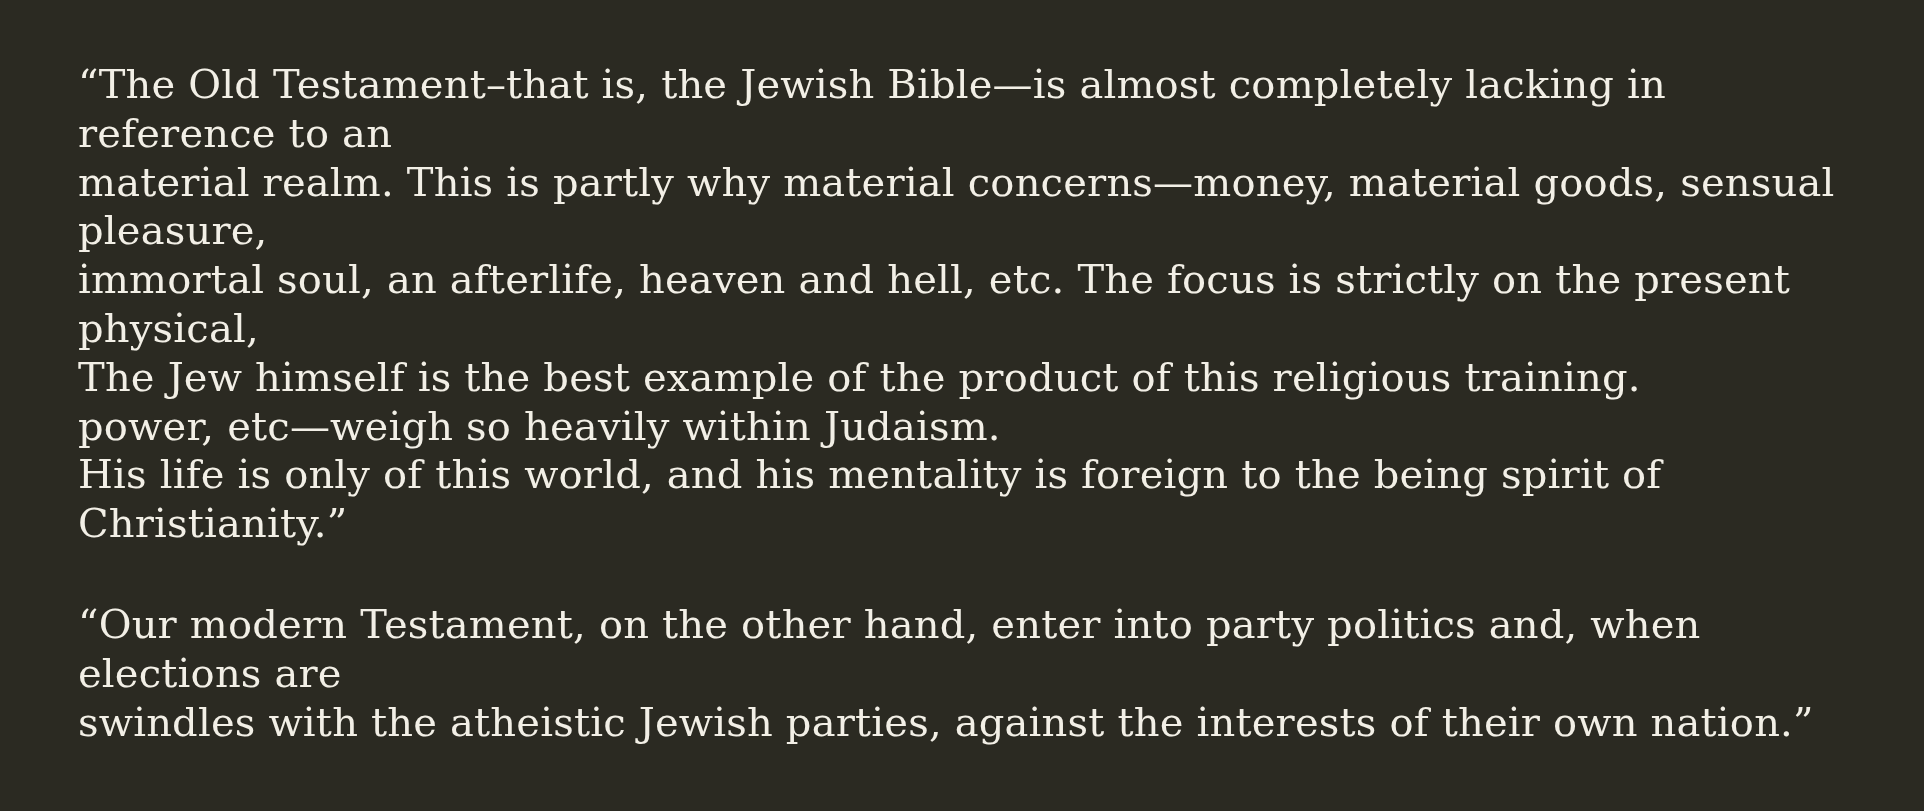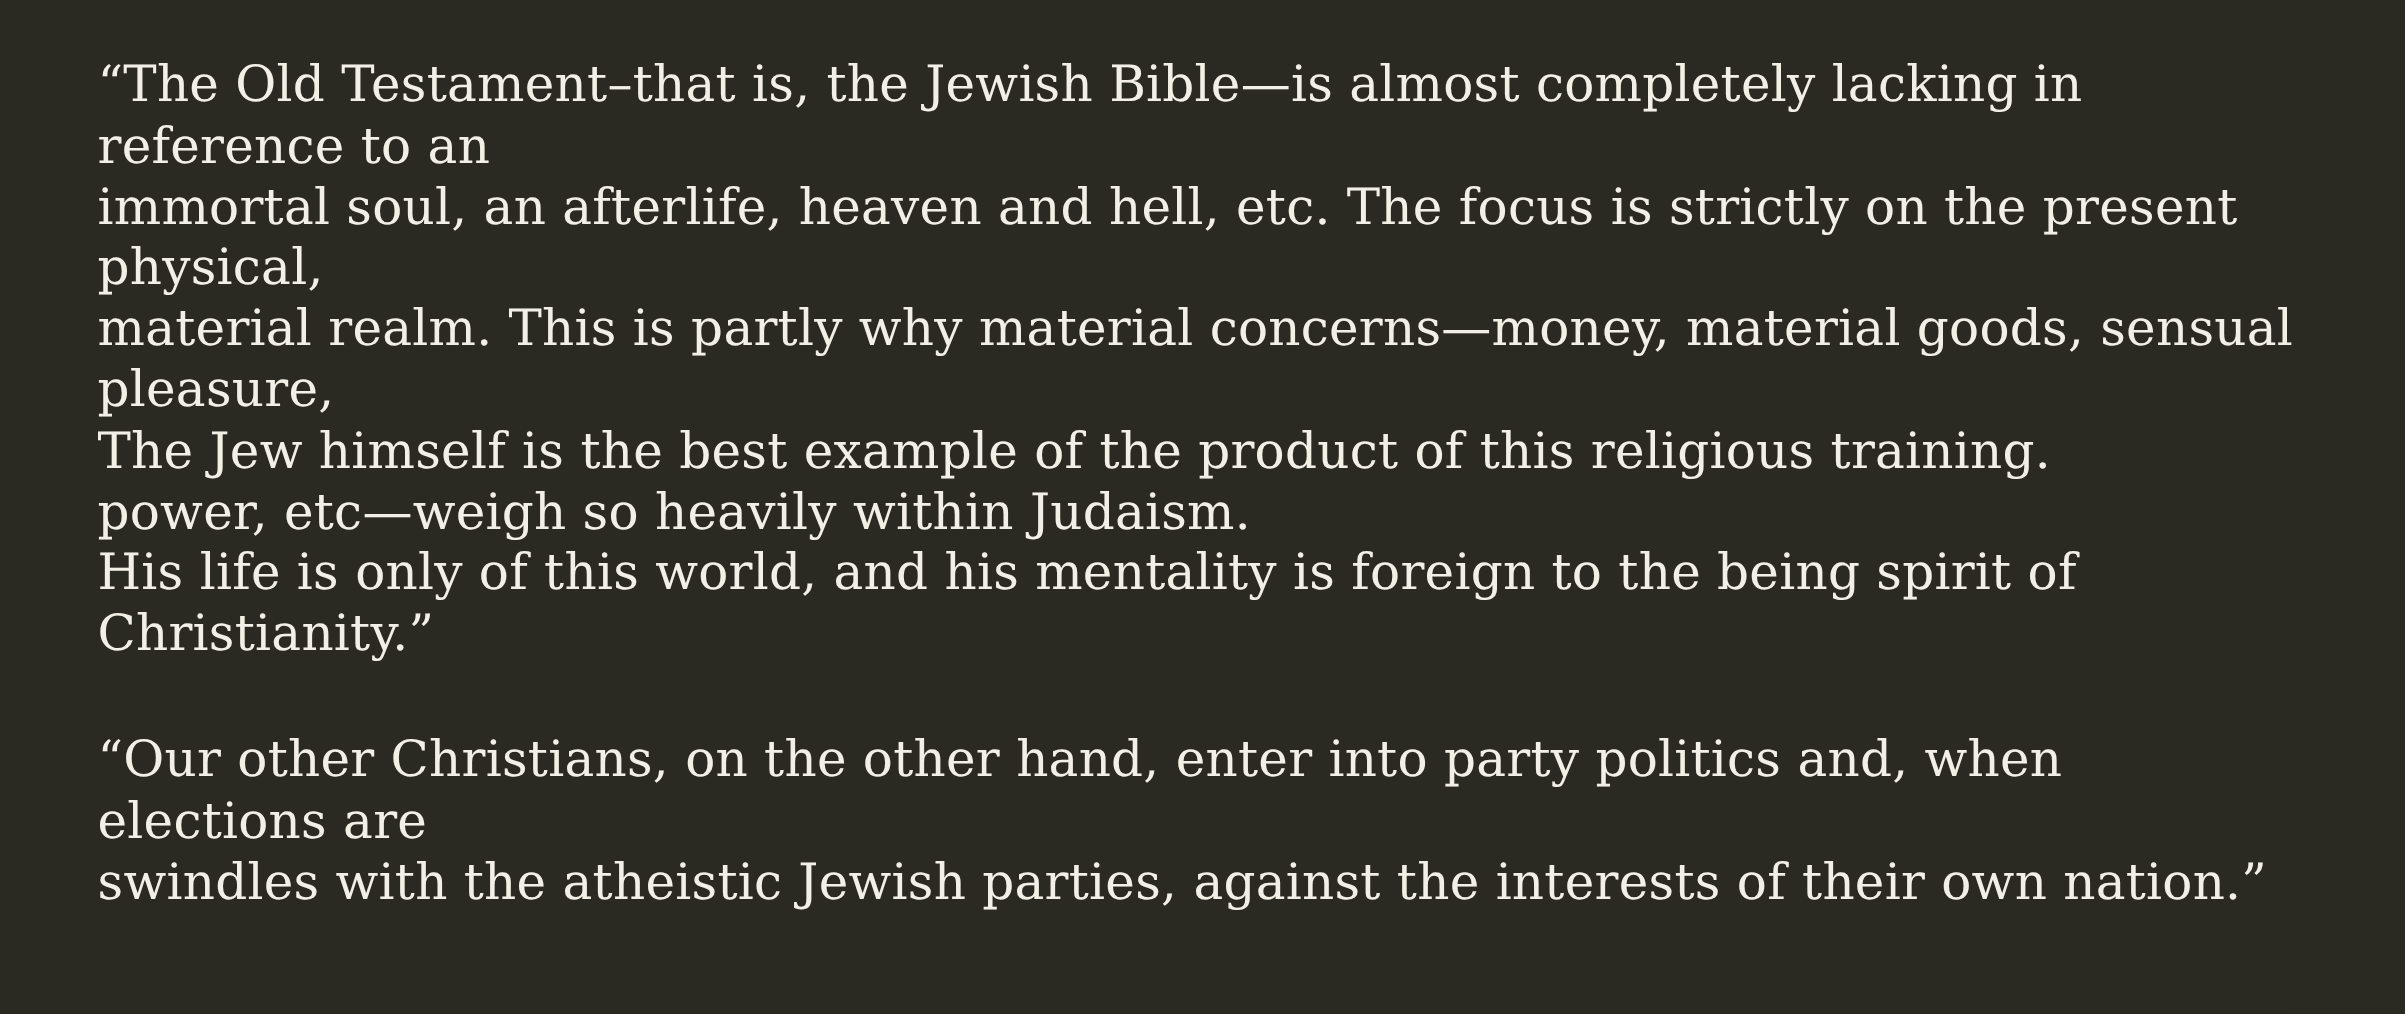--- a/index.html
+++ b/index.html
@@ -12,21 +12,21 @@
     background: #2b2a22;
     font-family: "DejaVu Serif", serif;
     overflow: hidden;
   }
   .page {
     position: relative;
     width: 1924px;
     height: 811px;
     background: #2b2a22;
     box-sizing: border-box;
-    padding: 44px 80px 40px 78px;
+    padding: 60px 80px 40px 78px;
   }
   .quote-block {
     color: #f2efe6;
     font-size: 40px;
     line-height: 1.22;
     letter-spacing: 0.2px;
     font-weight: 400;
     max-width: 1800px;
   }
   .quote-para {
@@ -41,30 +41,30 @@
   }
 </style>
 </head>
 <body>
 
 <div class="page">
 
   <div class="quote-block">
     <p class="quote-para">
       <span class="quote-line">“The Old Testament–that is, the Jewish Bible—is almost completely lacking in reference to an</span>
+      <span class="quote-line">material realm. This is partly why material concerns—money, material goods, sensual pleasure,</span>
       <span class="quote-line">immortal soul, an afterlife, heaven and hell, etc. The focus is strictly on the present physical,</span>
-      <span class="quote-line">material realm. This is partly why material concerns—money, material goods, sensual pleasure,</span>
       <span class="quote-line">The Jew himself is the best example of the product of this religious training.</span>
       <span class="quote-line">power, etc—weigh so heavily within Judaism.</span>
       <span class="quote-line">His life is only of this world, and his mentality is foreign to the being spirit of Christianity.”</span>
     </p>
   </div>
 
   <div class="spacer"></div>
 
   <div class="quote-block">
     <p class="quote-para">
-      <span class="quote-line">“Our other Christians, on the other hand, enter into party politics and, when elections are</span>
+      <span class="quote-line">“Our modern Testament, on the other hand, enter into party politics and, when elections are</span>
       <span class="quote-line">swindles with the atheistic Jewish parties, against the interests of their own nation.”</span>
     </p>
   </div>
 
 </div>
 
 </body></html>

